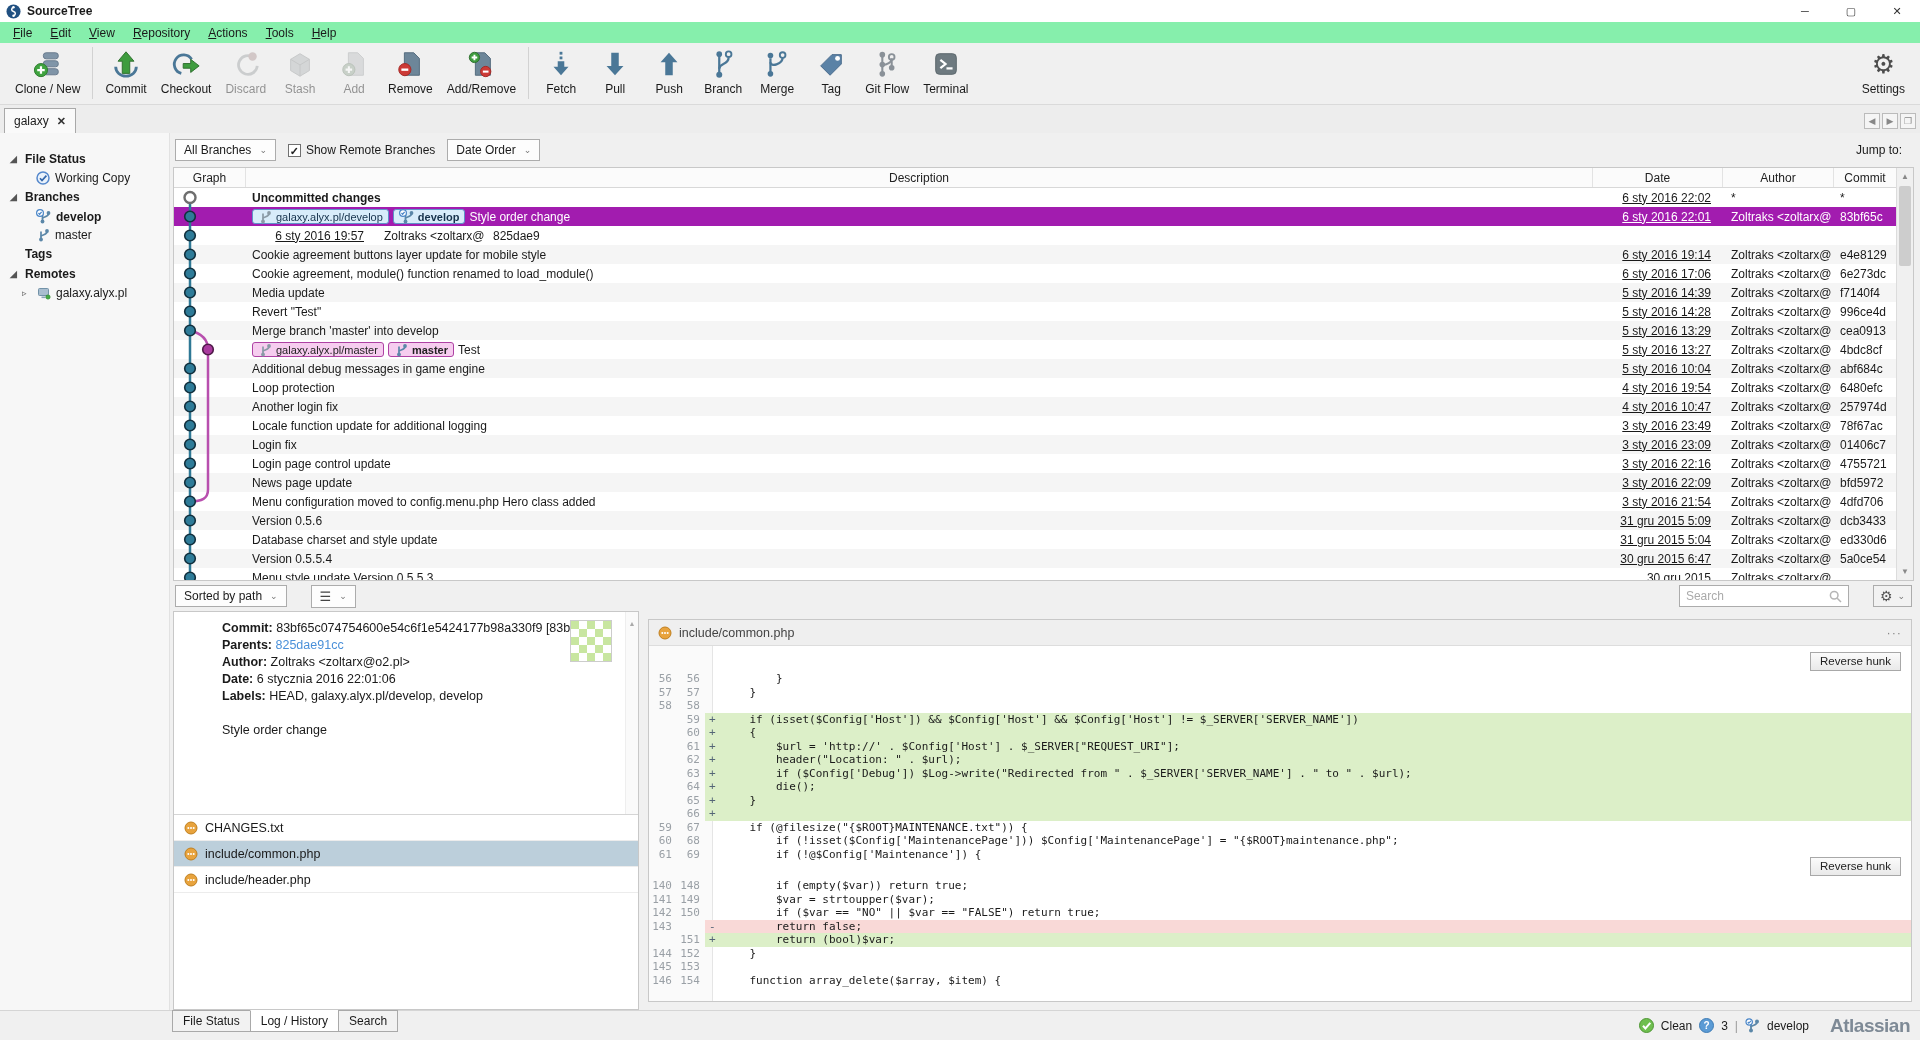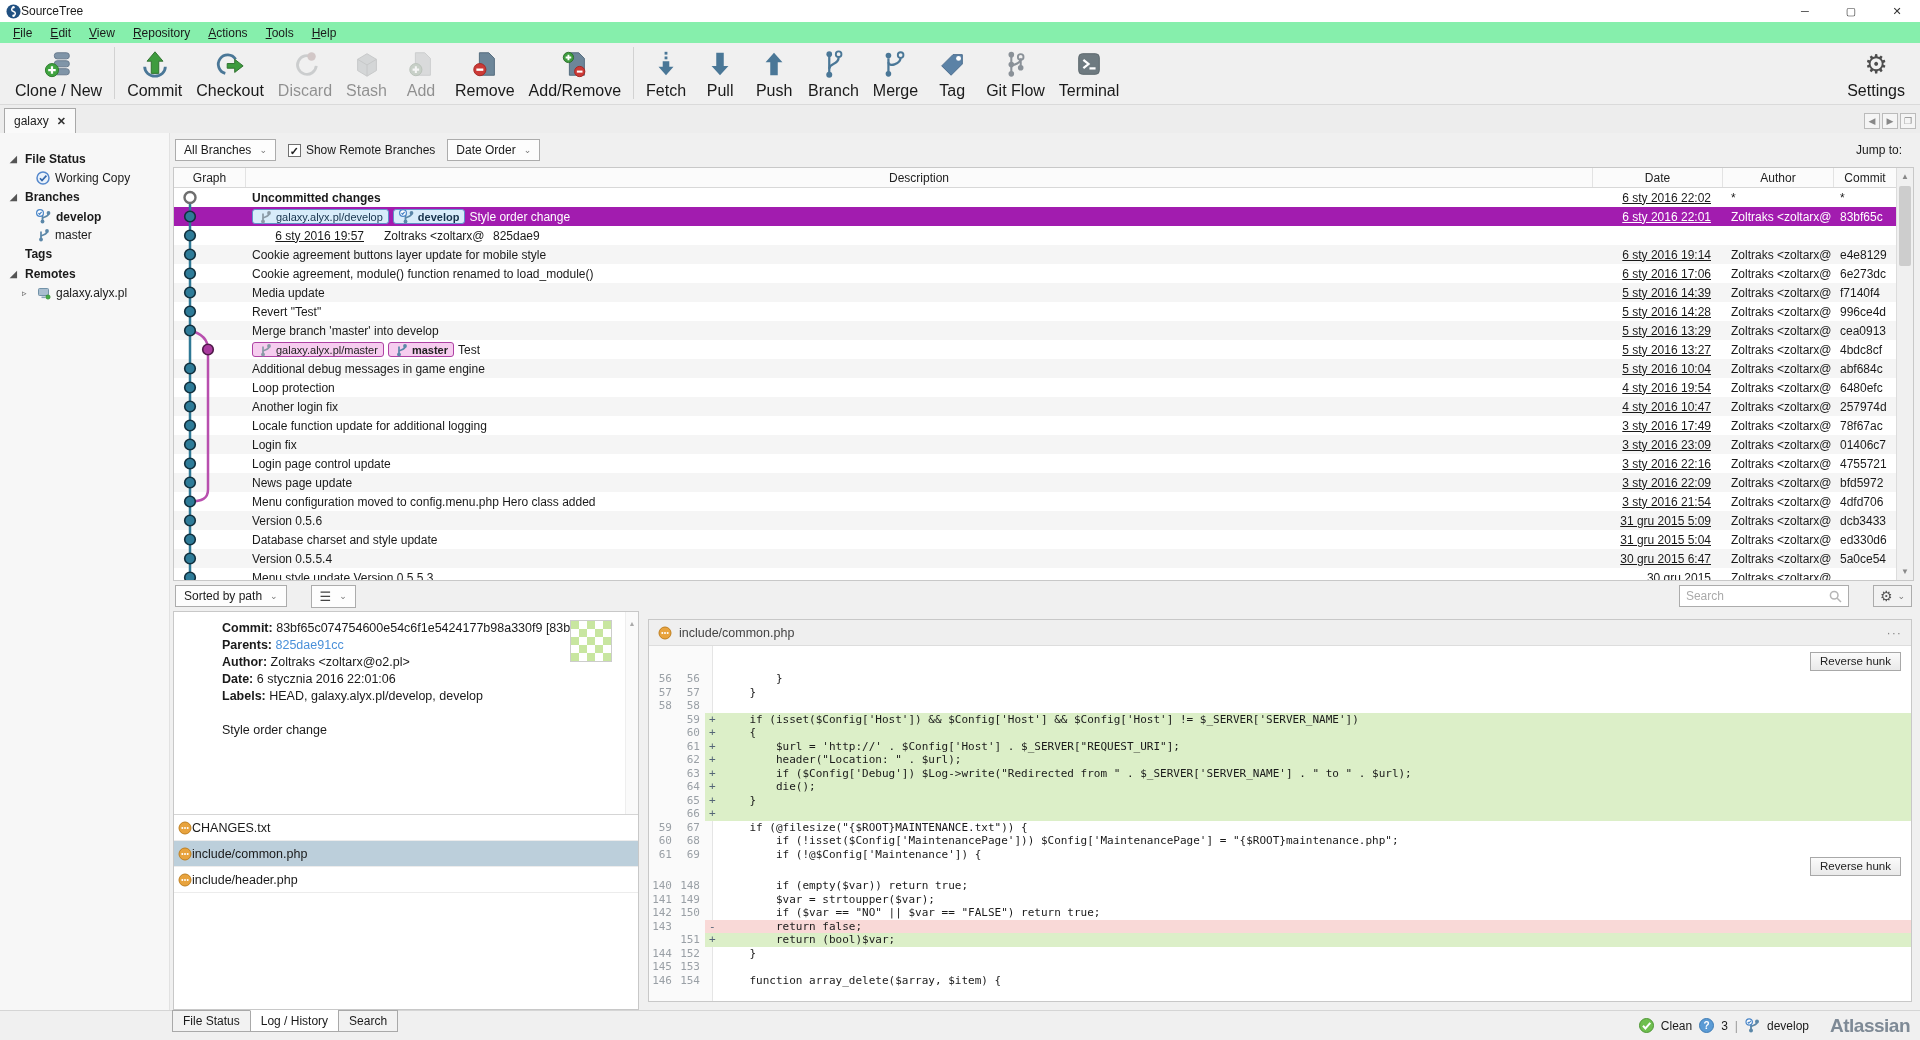--- a/index.html
+++ b/index.html
@@ -1,35 +1,35 @@
 <!DOCTYPE html>
 <html><head>
 <meta charset="utf-8">
 <style>
   * { box-sizing: border-box; margin: 0; padding: 0; }
   html,body { width:1920px; height:1040px; overflow:hidden; background:#F0F0F0;
     font-family:"Liberation Sans",sans-serif; font-size:12px; color:#1A1A1A; }
 
   
   .titlebar{position:absolute;top:0;left:0;right:0;height:22px;background:#FFF;display:flex;align-items:center;padding-left:6px;}
-  .title-text{margin-left:0;font-size:12px;}
+  .title-text{margin-left:6px;font-size:12px;font-weight:bold;}
   .win-btns{margin-left:auto;display:flex;height:22px;}
   .win-btn{width:46px;text-align:center;line-height:22px;font-size:11px;color:#333;}
 
   
   .menubar{position:absolute;top:22px;left:0;right:0;height:21px;background:#86efac;display:flex;align-items:center;padding-left:4px;}
   .menu-item{display:inline-block;padding:2px 9px;}
   .menu-item::first-letter{text-decoration:underline;}
 
   
   .toolbar{position:absolute;top:43px;left:0;right:0;height:62px;background:#F0F0F0;border-bottom:1px solid #DADADA;display:flex;align-items:flex-start;padding:2px 8px;}
   .tb-group{display:flex;}
   .tb-btn{min-width:54px;padding:1px 7px;text-align:center;cursor:default;}
   .tb-icon{height:36px;display:flex;align-items:center;justify-content:center;}
-  .tb-label{font-size:16px;white-space:nowrap;}
+  .tb-label{font-size:12px;white-space:nowrap;}
   .tb-btn.disabled{opacity:.45;filter:grayscale(.7);}
   .tb-sep{width:1px;background:#D2D2D2;height:52px;margin:2px 5px;}
   .tb-flex{flex:1;}
   .gear-big{font-size:26px;color:#4D4D4D;line-height:30px;}
 
   
   .tabbar{position:absolute;top:105px;left:0;right:0;height:28px;background:#EDEDED;display:flex;align-items:flex-end;padding-left:4px;}
   .tab{height:25px;background:#FAFAFA;border:1px solid #A9A9A9;border-bottom:none;display:flex;align-items:center;gap:8px;padding:0 9px;font-size:12px;}
   .tab-close{font-size:11px;font-weight:bold;color:#333;}
   .tabnav{margin-left:auto;display:flex;gap:2px;align-items:center;padding:0 4px 4px 0;}
@@ -89,21 +89,21 @@
   
   .bottom{flex:1;display:flex;overflow:hidden;}
   .left-pane{width:466px;flex:none;background:#FFF;border:1px solid #C8C8C8;display:flex;flex-direction:column;position:relative;}
   .commit-info{padding:8px 12px;line-height:17px;font-size:12.5px;height:202px;flex:none;position:relative;margin-left:36px;}
   .commit-info b{font-weight:bold;}
   .link{color:#4A90D9;}
   .msg{margin-top:17px;}
   .avatar{position:absolute;right:26px;top:8px;width:42px;height:42px;border:1px solid #CCC;background:#FFF;}
   .mini-scroll{position:absolute;right:0;top:0;width:13px;height:100%;background:#FAFAFA;border-left:1px solid #EEE;font-size:7px;color:#AAA;text-align:center;padding-top:3px;}
   .file-list{border-top:1px solid #D5D5D5;flex:1;}
-  .file-row{display:flex;align-items:center;gap:0;height:26px;padding:0 4px;border-bottom:1px solid #ECECEC;font-size:12.5px;}
+  .file-row{display:flex;align-items:center;gap:7px;height:26px;padding:0 10px;border-bottom:1px solid #ECECEC;font-size:12.5px;}
   .file-row.sel{background:#BCCFDB;}
   .pane-gap{width:9px;flex:none;}
   .diff-pane{flex:1;margin:8px 2px 8px 0;border:1px solid #C8C8C8;background:#FFF;display:flex;flex-direction:column;overflow:hidden;}
   .diff-header{height:26px;background:#EFEFEF;border-bottom:1px solid #DDD;display:flex;align-items:center;gap:7px;padding:0 9px;flex:none;font-size:12.5px;color:#444;}
   .diff-more{margin-left:auto;color:#888;letter-spacing:1px;}
   .diff-body{position:relative;flex:1;overflow:hidden;}
   .gutterbg{position:absolute;left:0;top:0;bottom:0;width:64px;background:#FAFAFA;border-right:1px solid #E5E5E5;}
   .hunk{position:relative;}
   .hunk1{margin-top:26px;}
   .hunk2{margin-top:18px;}
@@ -621,21 +621,21 @@
           </div>
        <div class="c-date">4 sty 2016 10:47</div>
        <div class="c-author">Zoltraks &lt;zoltarx@</div>
        <div class="c-commit">257974d</div>
      </div>
         <div class="crow">
        <div class="c-graph"></div>
        <div class="c-desc">
             <span>Locale function update for additional logging</span>
           </div>
-       <div class="c-date">3 sty 2016 17:49</div>
+       <div class="c-date">3 sty 2016 23:49</div>
        <div class="c-author">Zoltraks &lt;zoltarx@</div>
        <div class="c-commit">78f67ac</div>
      </div>
         <div class="crow alt">
        <div class="c-graph"></div>
        <div class="c-desc">
             <span>Login fix</span>
           </div>
        <div class="c-date">3 sty 2016 23:09</div>
        <div class="c-author">Zoltraks &lt;zoltarx@</div>

